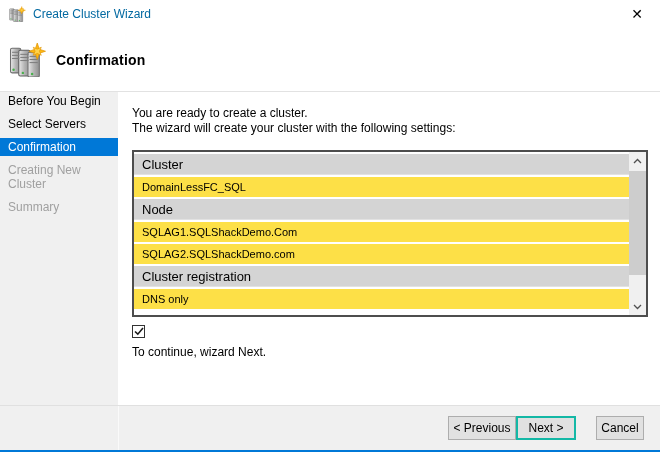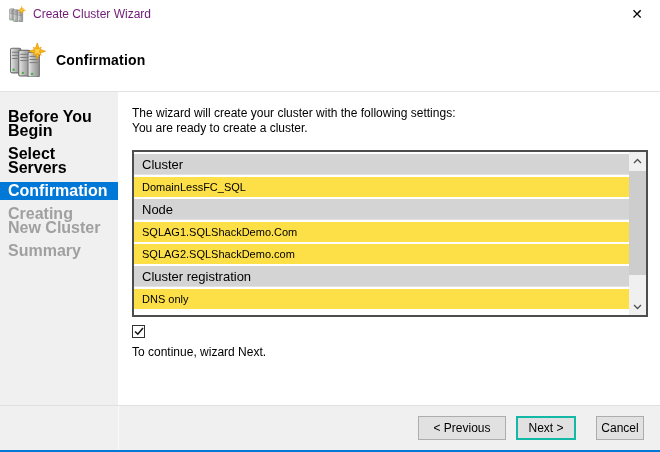--- a/index.html
+++ b/index.html
@@ -14,21 +14,21 @@
   #window { width: 660px; height: 452px; display: flex; flex-direction: column; background:#fff; }
 
   
   .titlebar {
     height: 28px; flex: 0 0 28px;
     display: flex; align-items: center;
     padding-left: 9px; background: #fff;
     position: relative;
   }
   .titlebar .app-icon { width: 17px; height: 16px; margin-right: 7px; flex: 0 0 auto; }
-  .titlebar .title { font-size: 12px; color: #701a75; }
+  .titlebar .title { font-size: 12px; color: #0369a1; }
   .close-btn {
     position: absolute; right: 8px; top: 1px;
     width: 30px; height: 26px;
     display: flex; align-items: center; justify-content: center;
     font-size: 14px; color: #000; cursor: default;
     font-family: "DejaVu Sans", sans-serif;
   }
 
   
   .header {
@@ -39,23 +39,21 @@
     padding-left: 9px;
   }
   .header .big-icon { width: 38px; height: 35px; margin-right: 9px; flex: 0 0 auto; }
   .header h1 { font-size: 14px; font-weight: bold; letter-spacing: 0.2px; }
 
   
   .body-row { flex: 1 1 auto; display: flex; min-height: 0; }
   .sidebar {
     width: 118px; flex: 0 0 118px;
     background: #f0f0f0;
-    padding-top: 16px;
-    font-size: 16px;
-    font-weight: bold;
+    font-size: 12px;
   }
   .side-item { padding: 2px 8px; margin-bottom: 5px; line-height: 14px; color: #000; }
   .side-item.active { background: #0078d7; color: #fff; }
   .side-item.disabled { color: #a0a0a0; }
 
   .content { flex: 1 1 auto; background: #fff; padding: 14px 0 0 14px; position: relative; }
   .intro { font-size: 12px; line-height: 15px; }
 
   
   .listbox {
@@ -99,21 +97,21 @@
     display: flex; align-items: center; justify-content: flex-end;
     padding-right: 16px;
     position: relative;
   }
   .footer-divider { position: absolute; left: 118px; top: 0; bottom: 0; width: 1px; background: #fafafa; }
   .btn {
     height: 24px; background: #e1e1e1; border: 1px solid #adadad;
     font-family: "Liberation Sans", sans-serif; font-size: 12px; color: #000;
     display: inline-flex; align-items: center; justify-content: center;
   }
-  .btn.prev { width: 88px; margin-right: 10px; }
+  .btn.prev { width: 68px; }
   .btn.next { width: 60px; margin-right: 20px; border: 2px solid #14b8a6; }
   .btn.cancel { width: 48px; }
 
   .accent-bottom { height: 2px; flex: 0 0 2px; background: #0078d7; }
 </style>
 </head>
 <body>
 
 <svg width="0" height="0" style="position:absolute">
   <defs>
@@ -168,22 +166,22 @@
   <div class="body-row">
     <div class="sidebar">
         <div class="side-item ">Before You Begin</div>
         <div class="side-item ">Select Servers</div>
         <div class="side-item active">Confirmation</div>
         <div class="side-item disabled">Creating New Cluster</div>
         <div class="side-item disabled">Summary</div>
       </div>
 
     <div class="content">
+      <div class="intro">You are ready to create a cluster.</div>
       <div class="intro">The wizard will create your cluster with the following settings:</div>
-      <div class="intro">You are ready to create a cluster.</div>
 
       <div class="listbox">
         <div class="rows">
             <div class="row header">Cluster</div>
             <div class="row value">DomainLessFC_SQL</div>
             <div class="row header">Node</div>
             <div class="row value">SQLAG1.SQLShackDemo.Com</div>
             <div class="row value">SQLAG2.SQLShackDemo.com</div>
             <div class="row header">Cluster registration</div>
             <div class="row value">DNS only</div>

